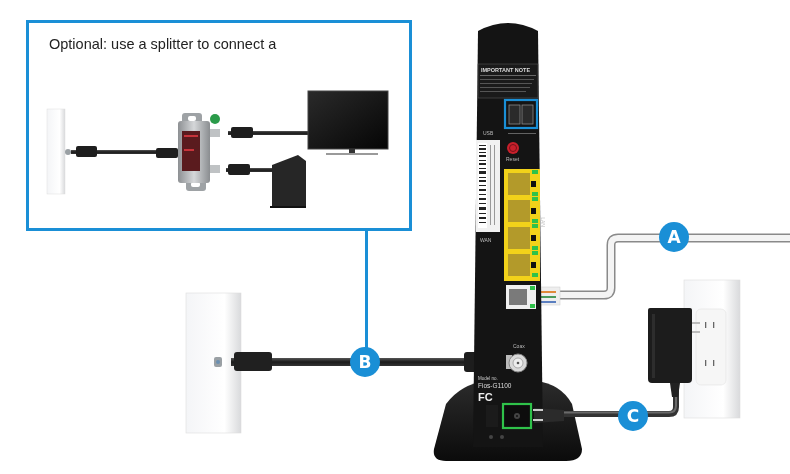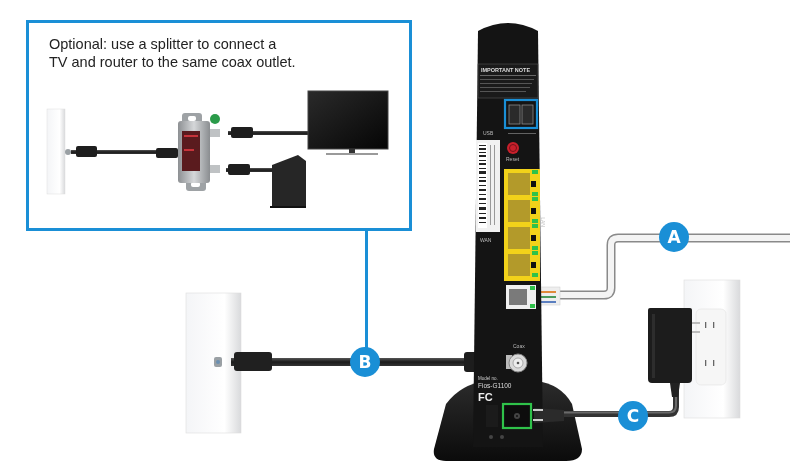--- a/index.html
+++ b/index.html
@@ -13,21 +13,20 @@
   .lbl{font-family:"Liberation Sans",sans-serif;font-size:5px;color:#bbb;}
 </style>
 </head>
 <body>
 
 <div id="scene">
 
   <div class="abs inset-box"></div>
   <div class="abs inset-caption">
     <div>Optional: use a splitter to connect a</div>
-    <div>TV and router to the same coax outlet.</div>
   </div>
 
   <svg class="abs" style="left:0;top:0" width="790" height="474">
     <defs>
       <linearGradient id="plate" x1="0" x2="1" y1="0" y2="0">
         <stop offset="0" stop-color="#f4f5f7"></stop>
         <stop offset="0.7" stop-color="#ffffff"></stop>
         <stop offset="1" stop-color="#d9dadc"></stop>
       </linearGradient>
       <linearGradient id="cableDark" x1="0" x2="0" y1="0" y2="1">

